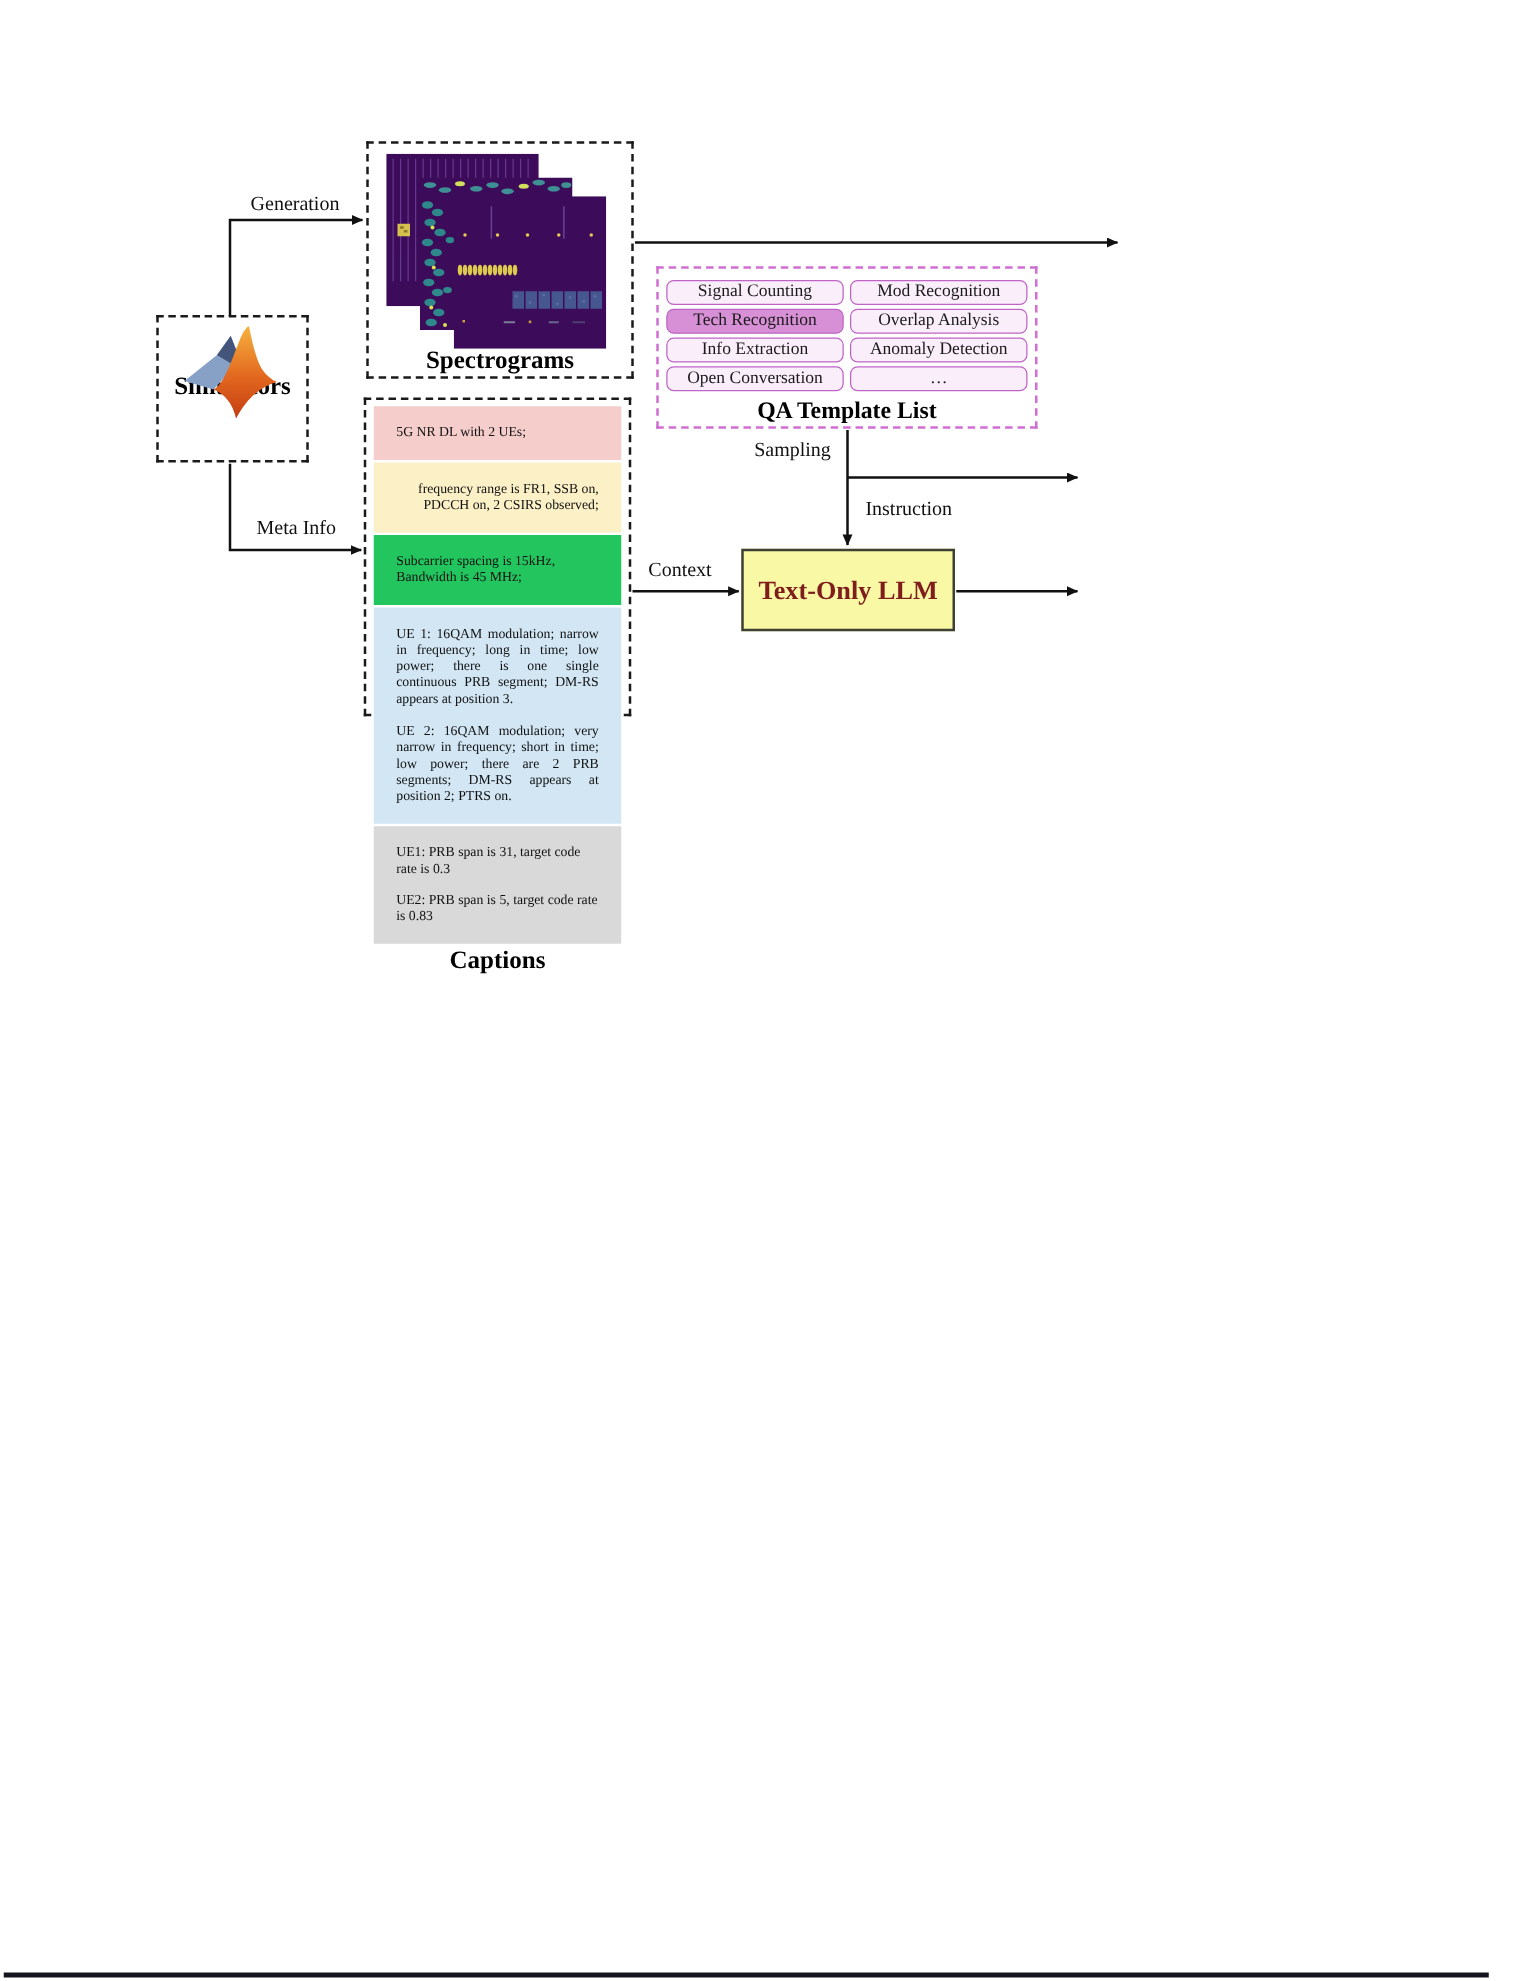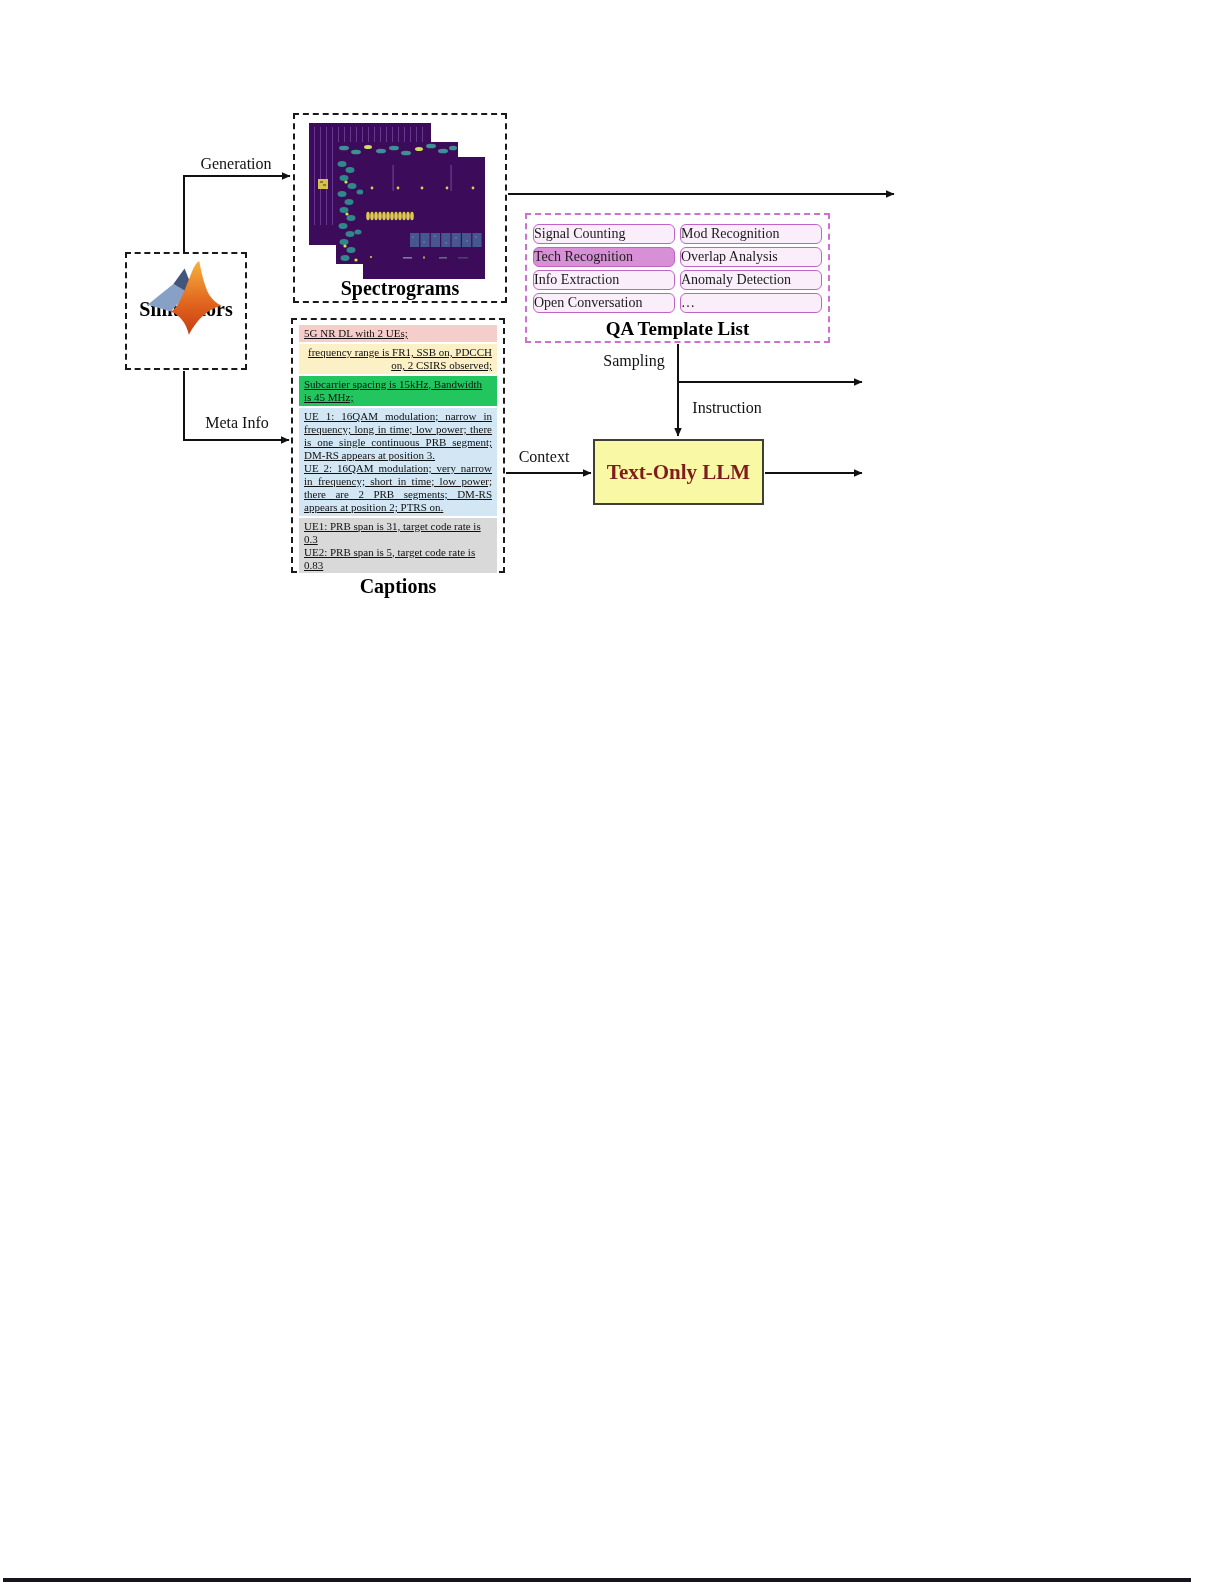--- a/index.html
+++ b/index.html
@@ -21,33 +21,33 @@
   .spec-img { position:absolute; display:block; }
   .spec-back { left:14px; top:8px; }
   .spec-mid  { left:41px; top:27px; }
   .spec-front{ left:68px; top:42px; }
   .spectro-box .node-title { position:absolute; left:0; right:0; bottom:1px; }
 
   
   .captions-box { position:absolute; left:291px; top:318px; width:214px; height:255px;
                   display:flex; flex-direction:column; padding:5px 6px 3px 6px; }
   .cap-block { width:100%; padding:2px 5px; margin-bottom:2px; font-size:11px; line-height:1.18; }
-  .cap-block p { margin:0;text-decoration:underline; }
+  .cap-block p { margin:13px; }
   .c-pink   { background:#f5cdcb; }
   .c-yellow { background:#fbf0c6;text-align:right; }
   .c-green  { background:#22c55e; }
   .c-blue   { background:#d2e6f4; text-align:justify; }
   .c-gray   { background:#d9d9d9; }
   .captions-box .node-title { margin-top:auto; }
 
   
   .qa-box { position:absolute; left:525px; top:213px; width:305px; height:130px;
             border:2px dashed #d06ed2; padding:9px 6px 4px 6px; }
   .qa-grid { display:grid; grid-template-columns:1fr 1fr; column-gap:5px; row-gap:3px; }
-  .qa-cell { height:20px; line-height:18px; font-size:14px;
+  .qa-cell { height:20px; line-height:18px; text-align:center; font-size:14px;
              background:#faeefb; border:1.5px solid #bf64c6; border-radius:6px; color:#1a1a1a; }
   .qa-cell.highlight { background:#d78fd6; }
   .qa-box .node-title { margin-top:5px; font-size:19px; }
 
   
   .llm-box { position:absolute; left:593px; top:439px; width:171px; height:66px;
              background:#f8f8a5; border:2px solid #3f3f33;
              display:flex; align-items:center; justify-content:center;
              font-weight:bold; font-size:21px; color:#7f1d1d; }
 

